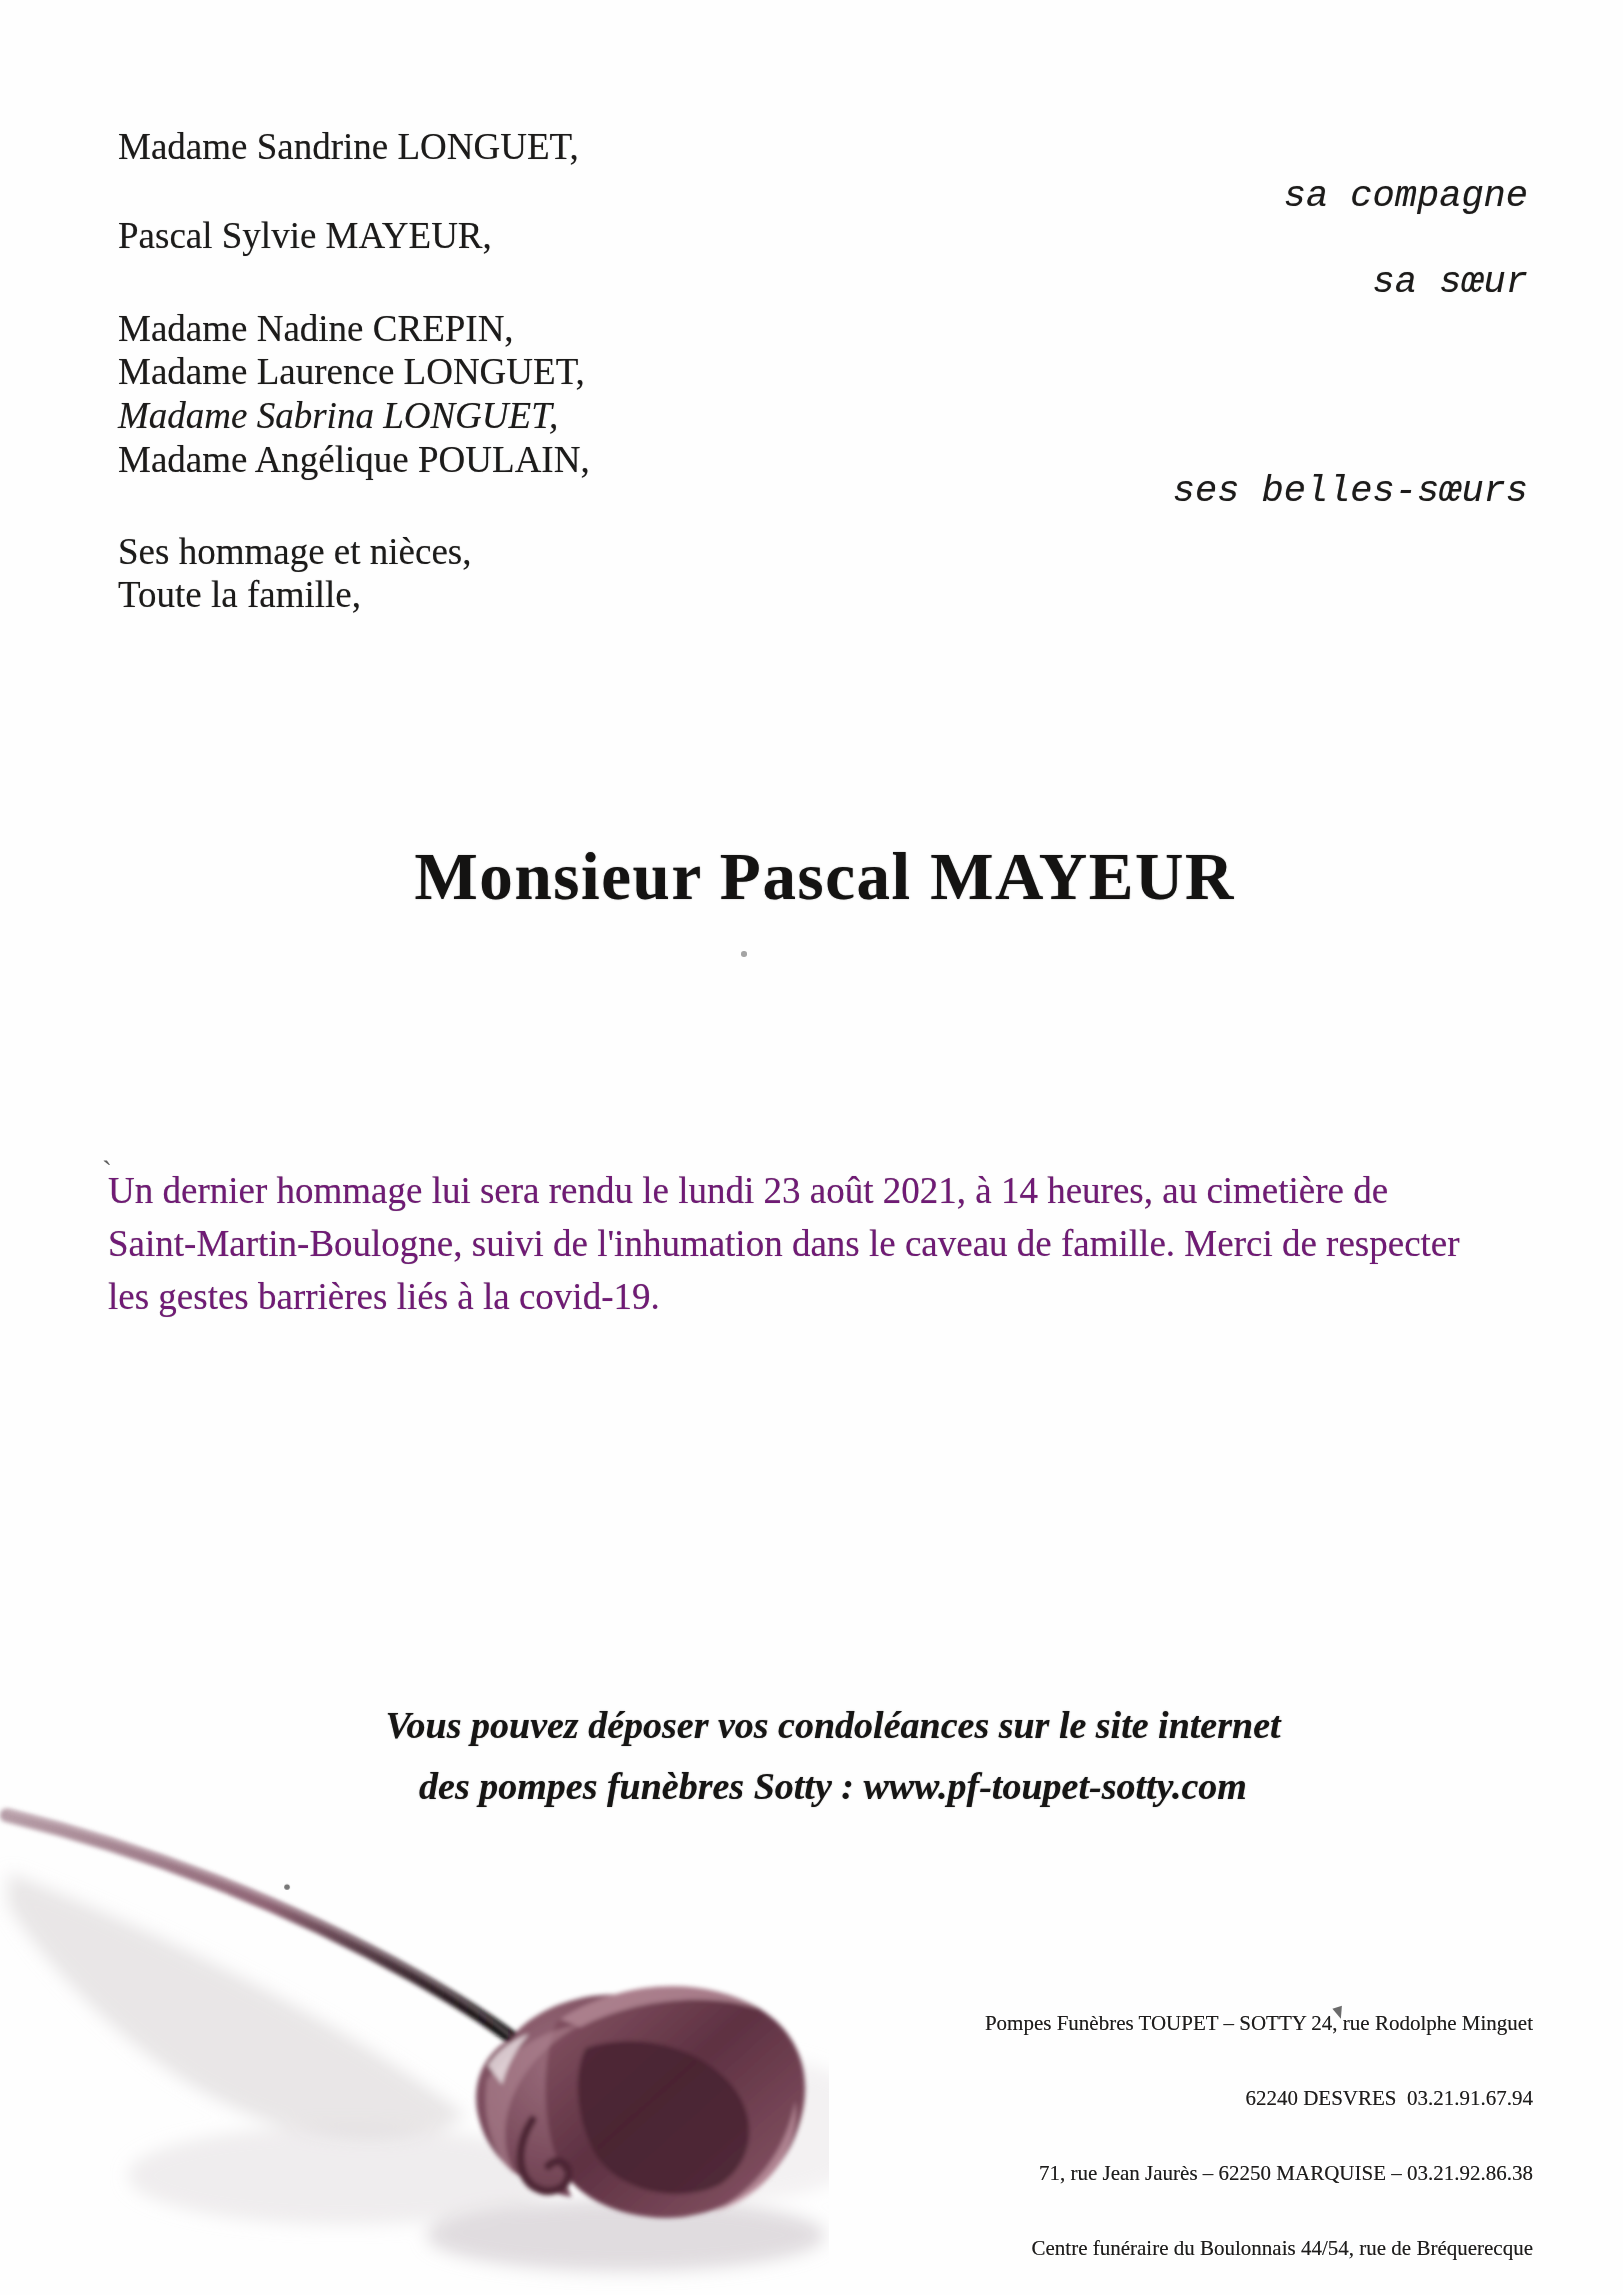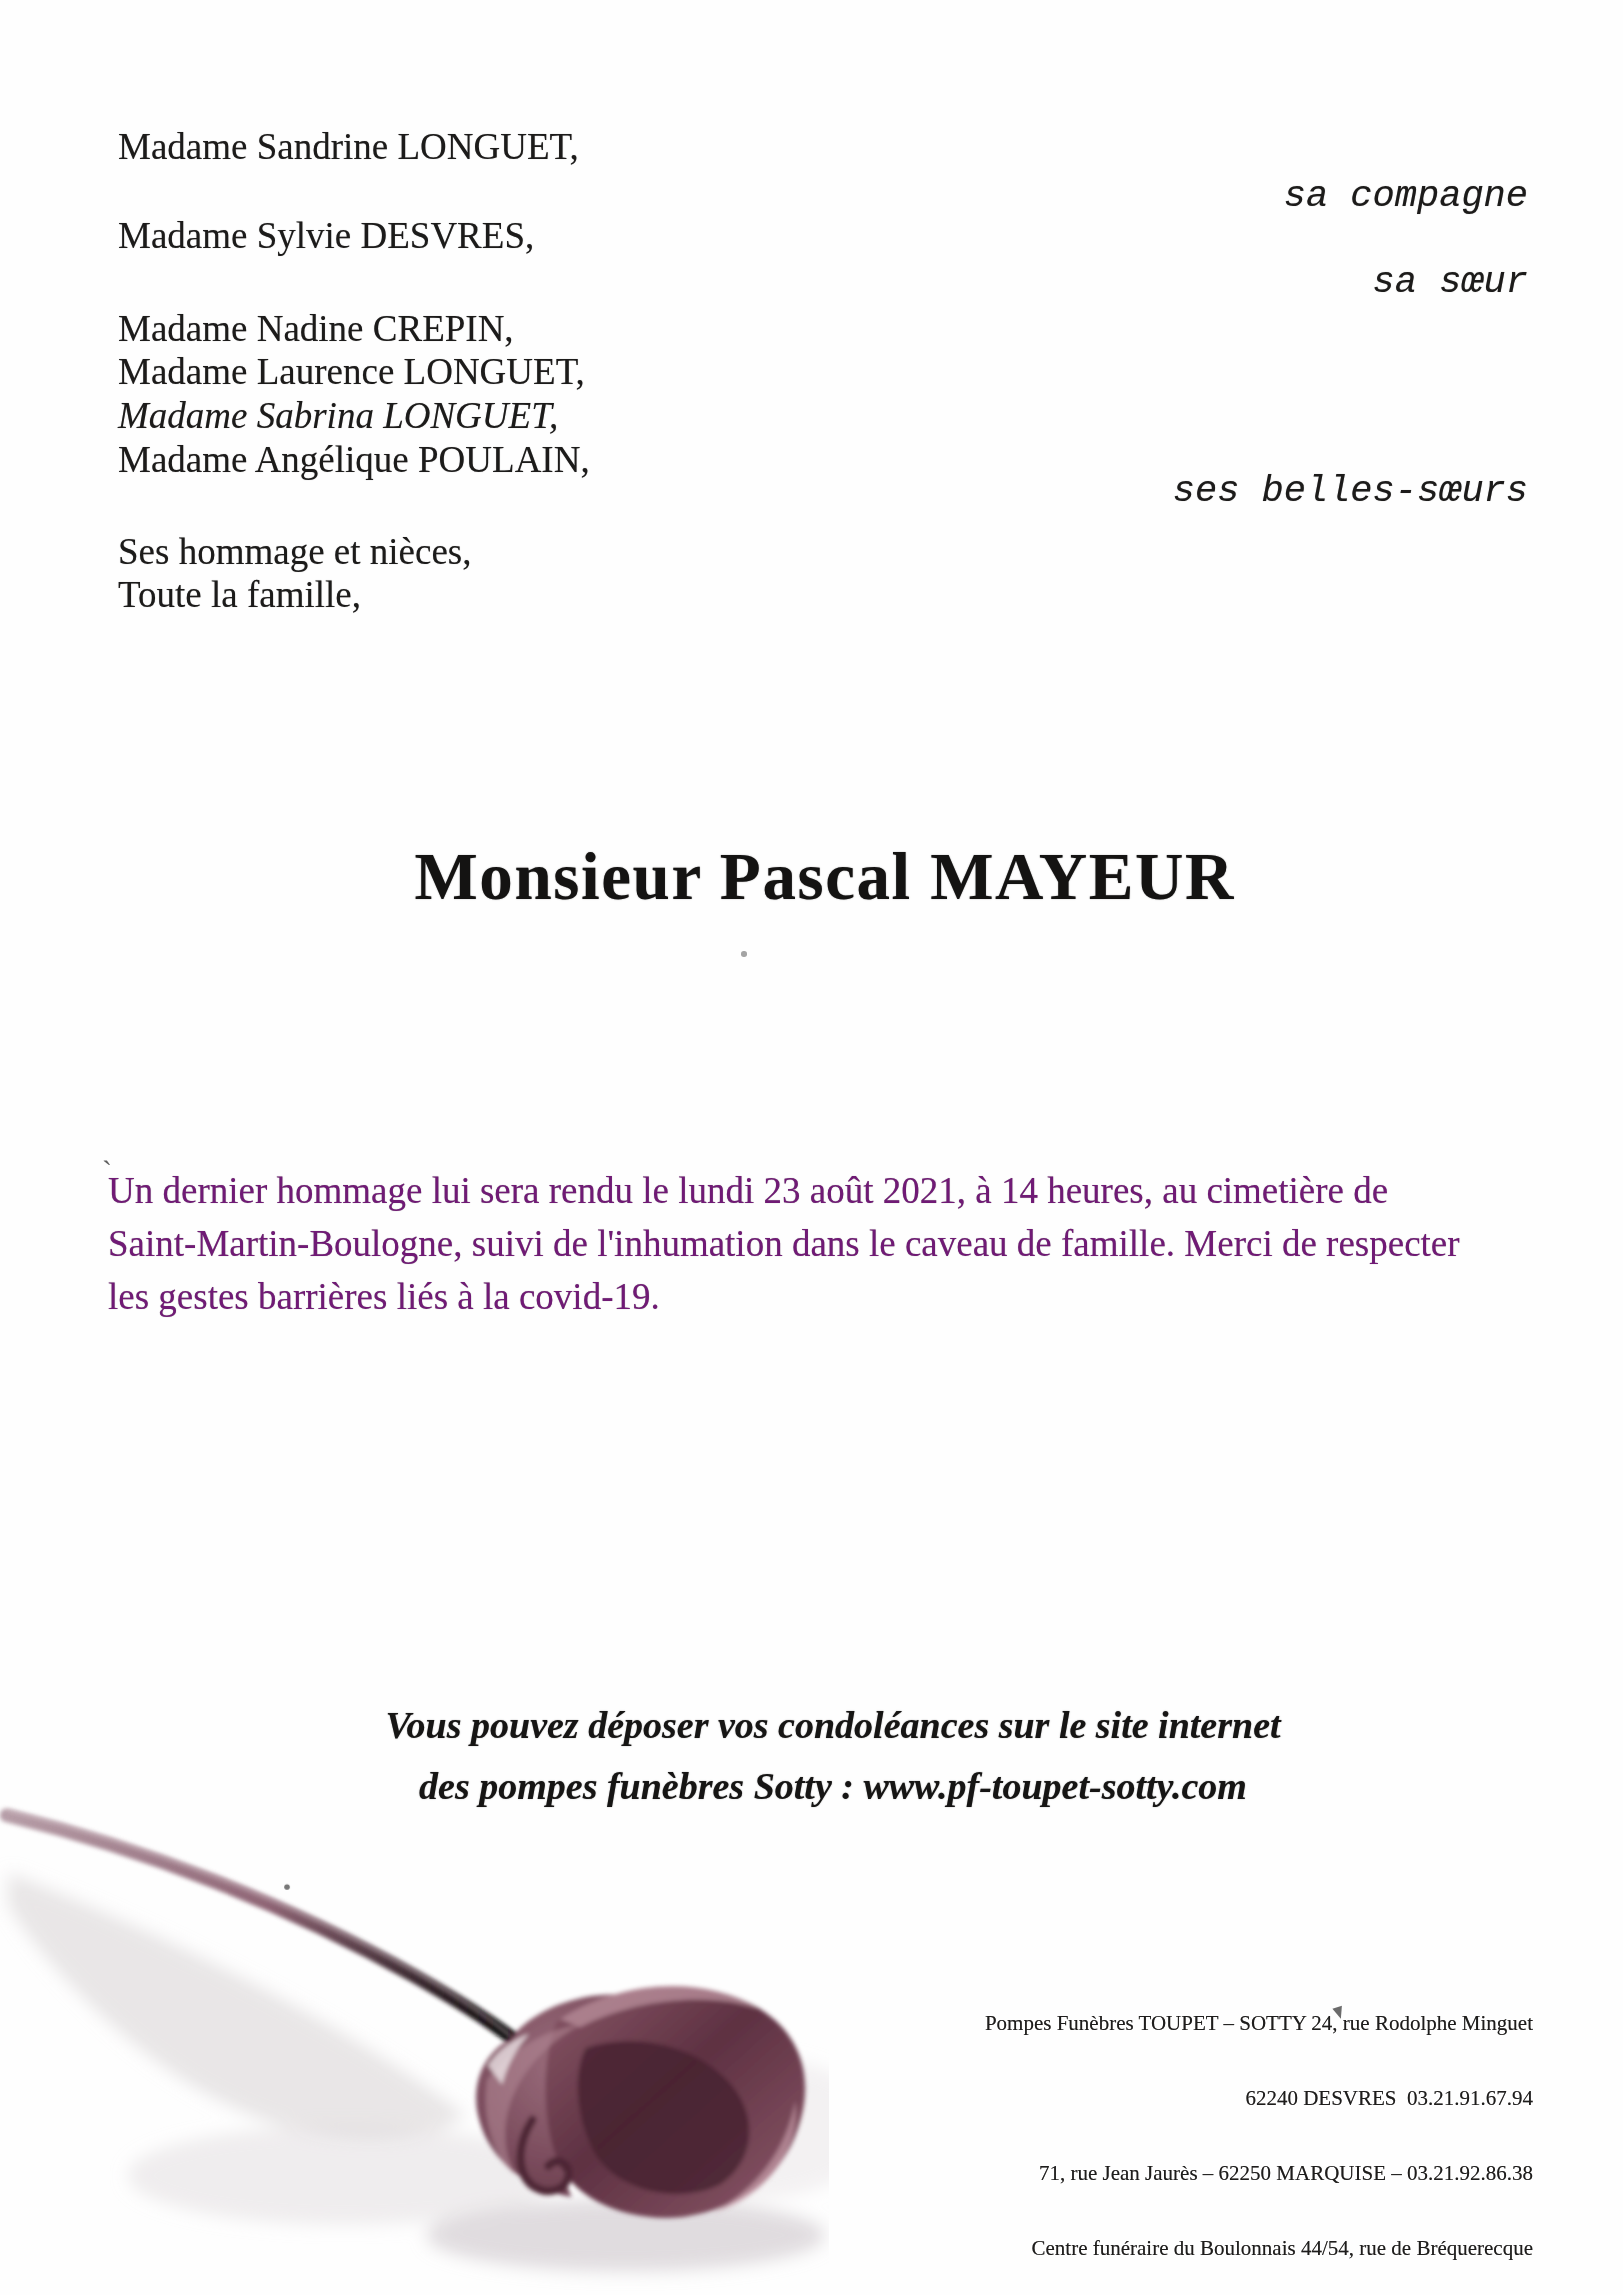--- a/index.html
+++ b/index.html
@@ -126,21 +126,21 @@
     opacity: 0.75;
     transform: rotate(-18deg);
   }
 </style>
 </head>
 <body>
 
 <div class="page">
 
   <div class="line n1">Madame Sandrine LONGUET,</div>
-  <div class="line n2">Madame Sylvie DESVRES,</div>
+  <div class="line n2">Pascal Sylvie MAYEUR,</div>
   <div class="line n3">Madame Nadine CREPIN,</div>
   <div class="line n4">Madame Laurence LONGUET,</div>
   <div class="line n5">Madame Sabrina LONGUET,</div>
   <div class="line n6">Madame Angélique POULAIN,</div>
   <div class="line n7">Ses hommage et nièces,</div>
   <div class="line n8">Toute la famille,</div>
 
   <div class="line it right-label r1">sa compagne</div>
   <div class="line it right-label r2">sa sœur</div>
   <div class="line it right-label r3">ses belles-sœurs</div>

